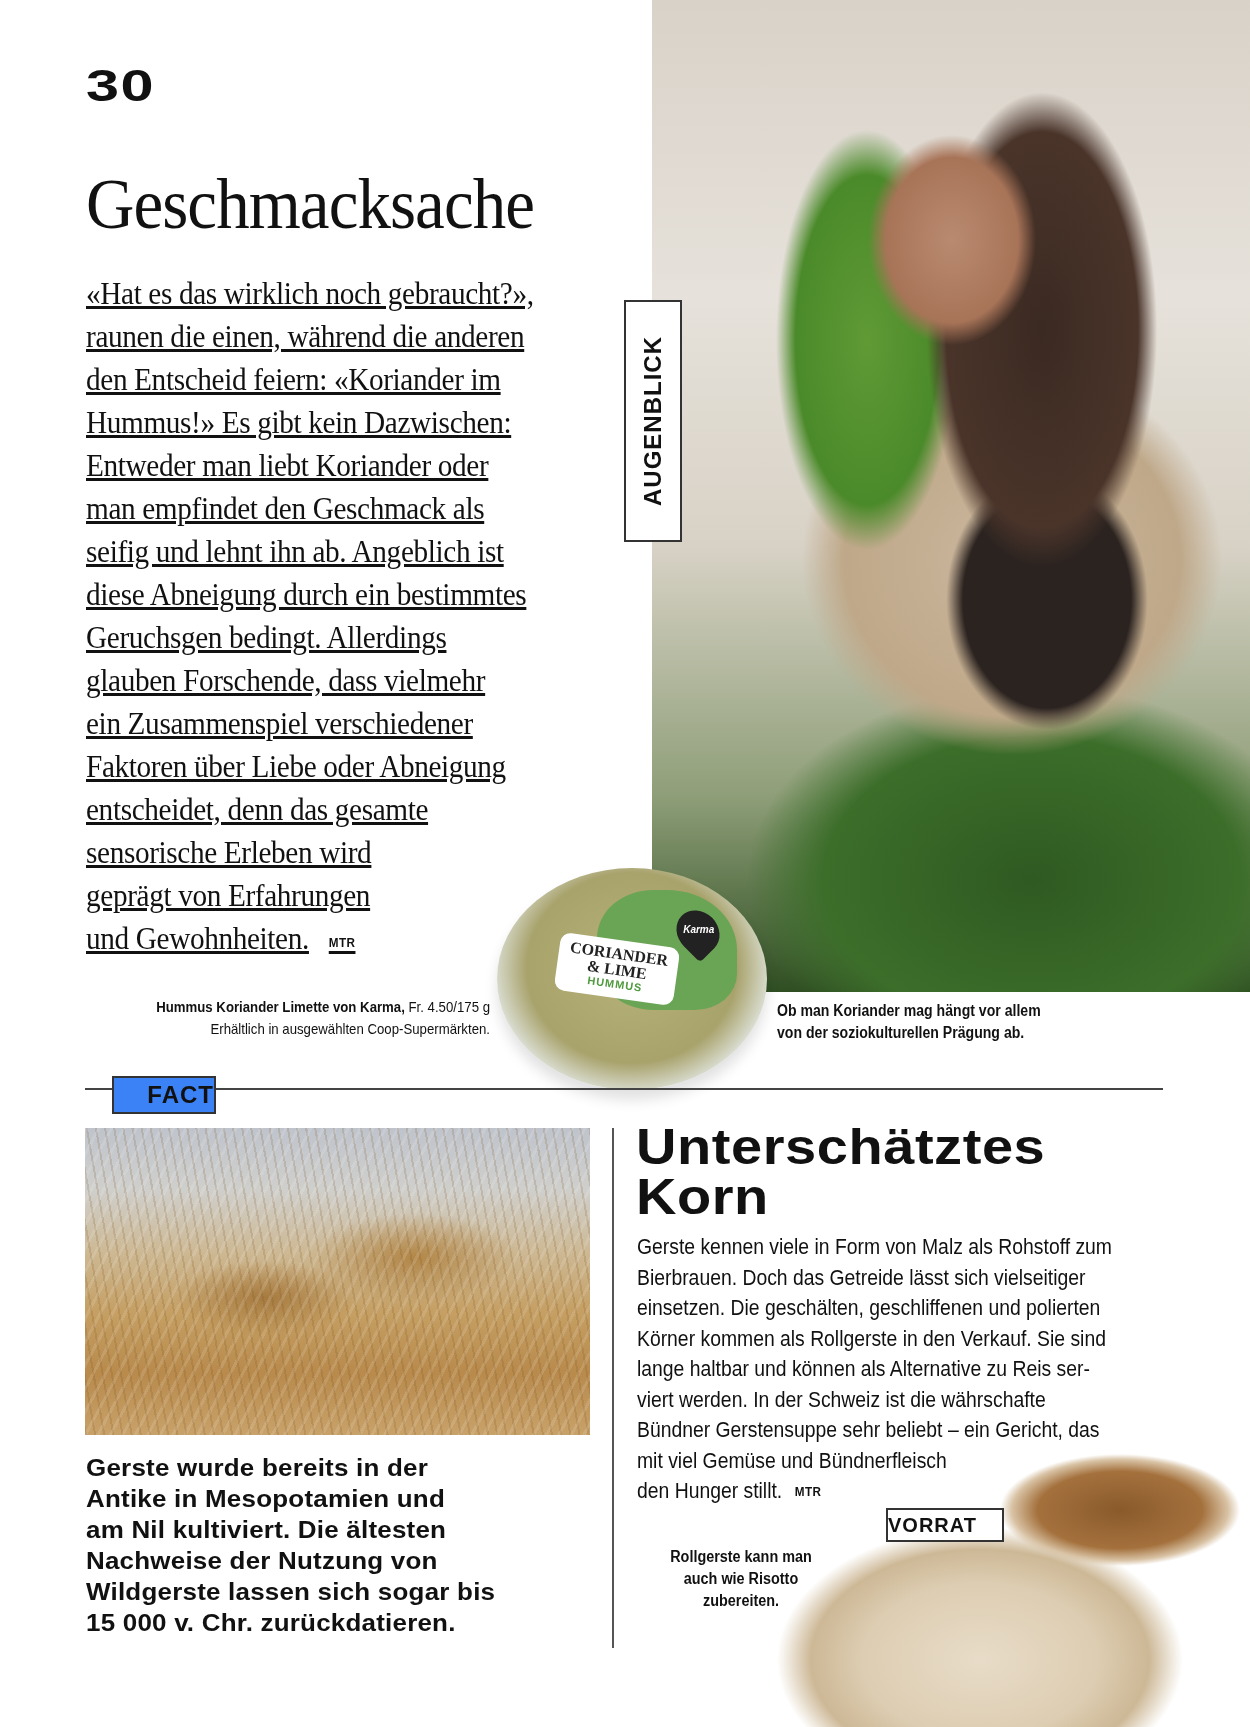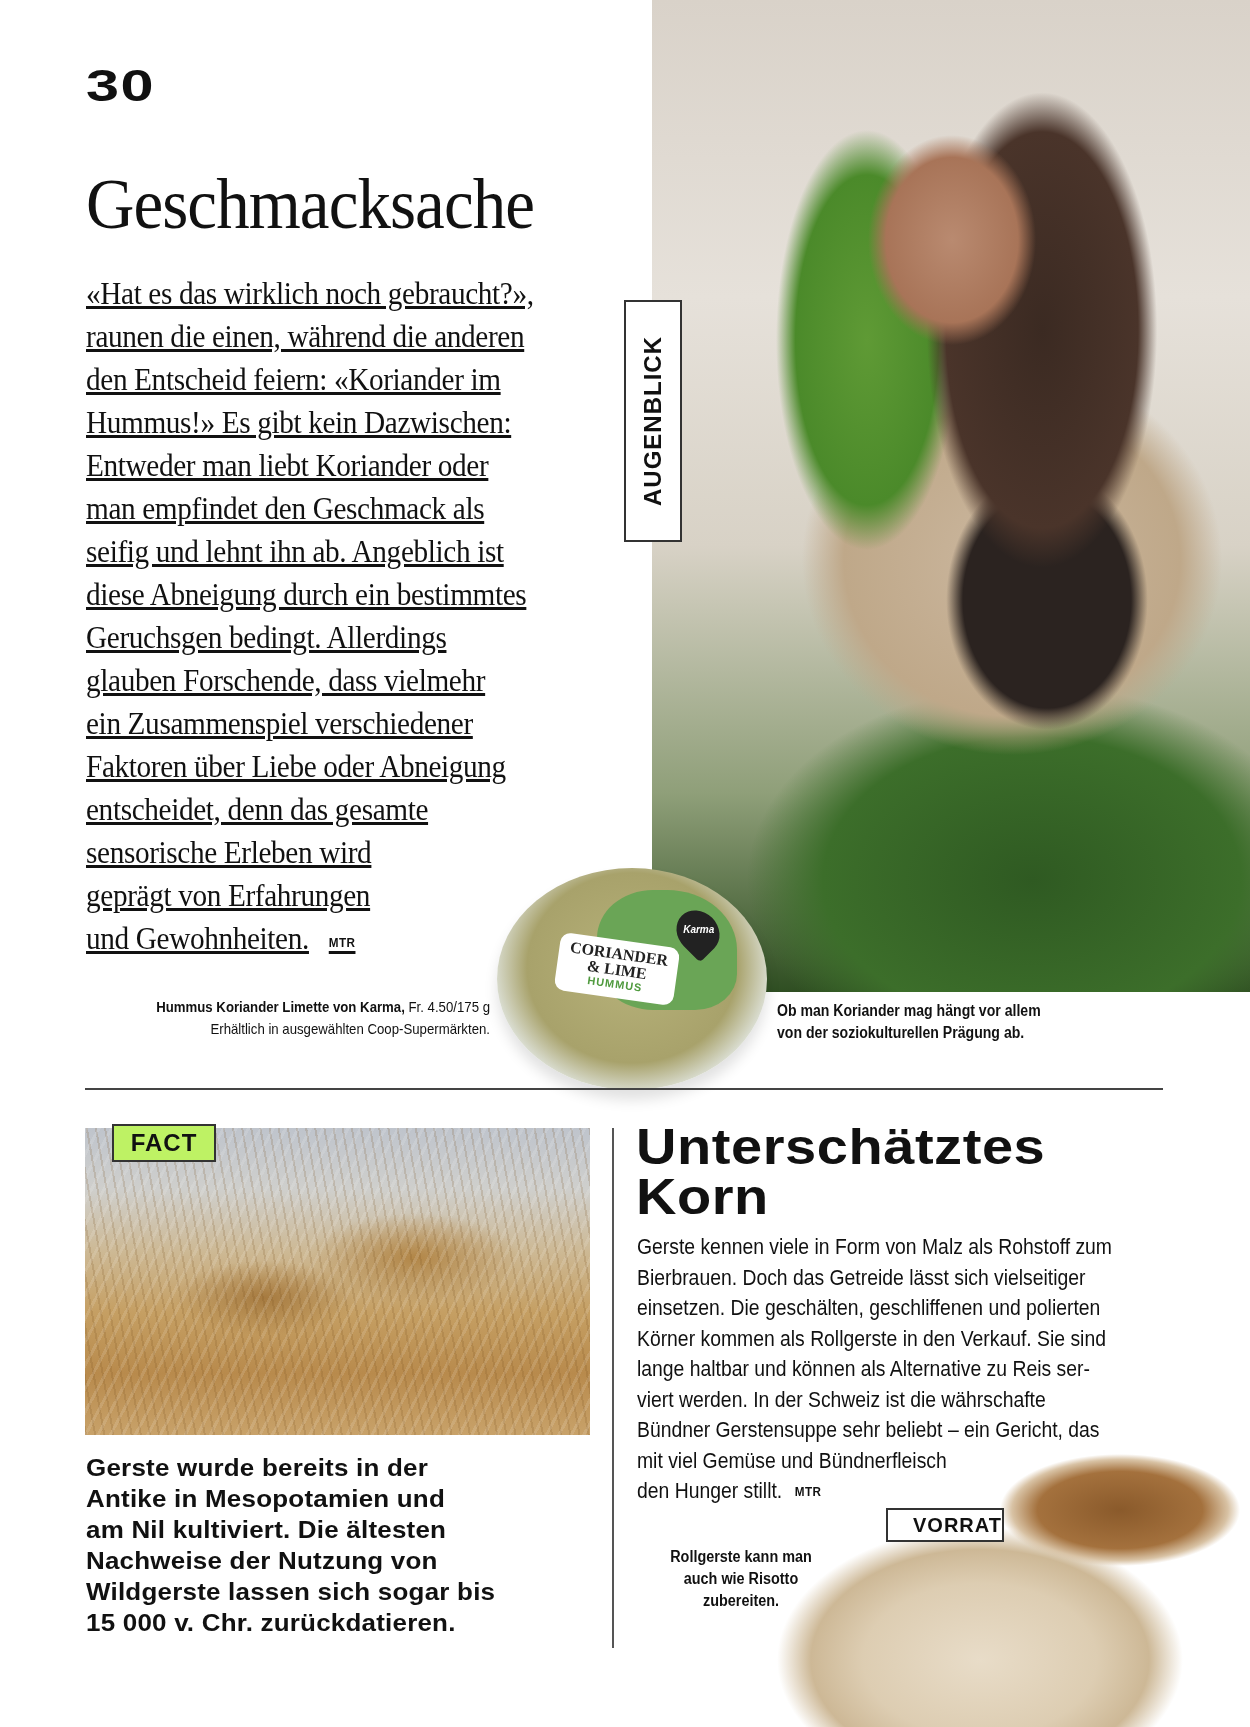--- a/index.html
+++ b/index.html
@@ -35,40 +35,40 @@
   .tub-sticker b{display:block;font-family:"Liberation Serif",serif;font-size:16px;font-weight:900;line-height:16px;color:#222;padding-top:6px;}
   .tub-sticker em{display:block;font-style:normal;font-size:11px;color:#4f9a3e;font-weight:700;letter-spacing:1px;}
   .tub-heart{left:178px;top:44px;width:46px;height:40px;background:#222;border-radius:50% 50% 10% 50%;transform:rotate(45deg);}
   .tub-heart span{position:absolute;left:6px;top:12px;transform:rotate(-45deg);color:#fff;font-size:10px;font-weight:700;font-style:italic;}
   
   .cap-left{left:110px;top:996px;width:380px;text-align:right;font-family:"Liberation Sans",sans-serif;font-size:15px;line-height:22px;transform:scaleX(0.88);transform-origin:right top;}
   .cap-left b{font-weight:700;}
   .cap-right{left:777px;top:1000px;width:360px;font-weight:700;font-size:16px;line-height:22px;transform:scaleX(0.88);transform-origin:left top;}
   .divider-h{left:85px;top:1088px;width:1078px;height:2px;background:#444;}
   
-  .fact-tag{left:112px;top:1124px;width:104px;height:38px;border:2px solid #333;background:#bef264;box-sizing:border-box;font-weight:900;font-size:24px;letter-spacing:1px;text-align:center;line-height:34px;z-index:3;}
+  .fact-tag{left:112px;top:1076px;width:104px;height:38px;border:2px solid #333;background:#3b82f6;box-sizing:border-box;font-weight:900;font-size:24px;letter-spacing:1px;text-align:right;line-height:34px;z-index:3;}
   .photo-barley{left:85px;top:1128px;width:505px;height:307px;overflow:hidden;
     background:
       repeating-linear-gradient(118deg,rgba(255,255,255,0.12) 0 3px,rgba(0,0,0,0) 3px 11px),
       repeating-linear-gradient(80deg,rgba(120,80,30,0.18) 0 2px,rgba(0,0,0,0) 2px 9px),
       radial-gradient(ellipse 140px 60px at 330px 130px,#b28647 0%,rgba(0,0,0,0) 75%),
       radial-gradient(ellipse 120px 50px at 180px 170px,#a67a3f 0%,rgba(0,0,0,0) 75%),
       linear-gradient(180deg,#bfc4cc 0%,#cfcfcc 20%,#cdb995 40%,#c59f63 60%,#b88a4c 80%,#c8a26a 100%);}
   .fact-text{left:86px;top:1452px;width:540px;font-weight:900;font-size:24.5px;line-height:31px;letter-spacing:0.2px;transform:scaleX(1.06);transform-origin:left top;white-space:nowrap;}
   .divider-v{left:612px;top:1128px;width:2px;height:520px;background:#555;}
   
   .korn-title{left:636px;top:1122px;font-weight:900;font-size:50px;line-height:50px;letter-spacing:0.5px;transform:scaleX(1.12);transform-origin:left top;white-space:nowrap;}
   .korn-body{left:637px;top:1232px;width:560px;font-size:21.5px;line-height:30.5px;transform:scaleX(0.9);transform-origin:left top;white-space:nowrap;}
   .korn-body .line{display:block;}
   .byline-k{font-weight:700;font-size:13px;letter-spacing:0.4px;margin-left:14px;vertical-align:2px;}
   .scoop{left:760px;top:1440px;width:490px;height:287px;
     background:
       radial-gradient(ellipse 150px 70px at 360px 70px,#8a5a2b 0%,#a4713d 55%,#d8c2a4 72%,rgba(255,255,255,0) 80%),
       radial-gradient(ellipse 260px 170px at 220px 220px,#e8dcc8 0%,#ddcdb2 45%,#cdb896 65%,rgba(255,255,255,0) 78%);}
-  .vorrat-tag{left:886px;top:1508px;width:118px;height:34px;border:2px solid #333;background:#fff;box-sizing:border-box;font-weight:900;font-size:20px;letter-spacing:1px;text-align:right;line-height:30px;z-index:3;}
+  .vorrat-tag{left:886px;top:1508px;width:118px;height:34px;border:2px solid #333;background:#fff;box-sizing:border-box;font-weight:900;font-size:20px;letter-spacing:1px;text-align:left;line-height:30px;z-index:3;}
   .cap-vorrat{left:656px;top:1546px;width:170px;text-align:center;font-weight:700;font-size:16px;line-height:22px;transform:scaleX(0.9);transform-origin:center top;}
 </style>
 </head>
 <body>
 
 <div class="abs page-num">30</div>
 
 <div class="abs corner-logo">
   <i style="left:0;top:0;background:#3cb043"></i>
     <i style="left:5px;top:0;background:#e02020"></i>

